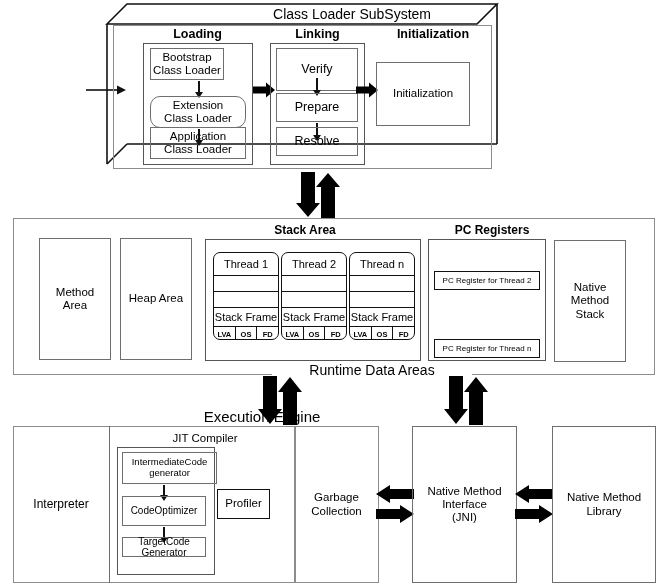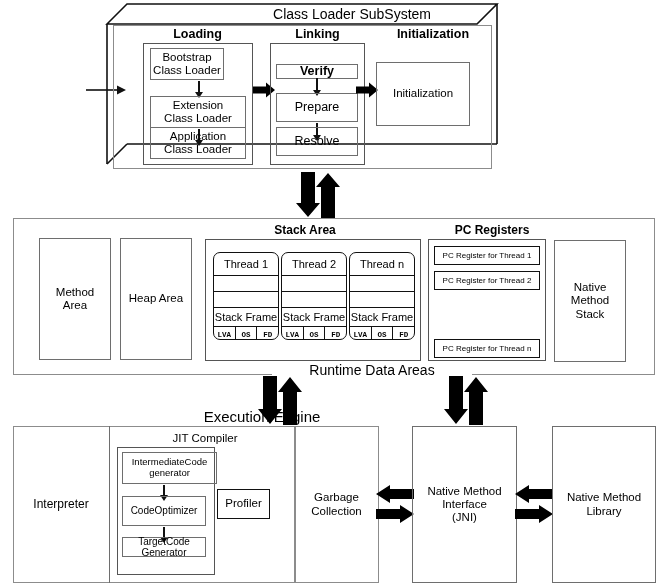--- a/index.html
+++ b/index.html
@@ -50,21 +50,21 @@
     height:22px;border-bottom:1.5px solid #111;
     display:flex;align-items:center;justify-content:center;
     font-size:11px;
   }
   .trow{height:15px;border-bottom:1.5px solid #111;}
   .tsf{
     height:18px;border-bottom:1.5px solid #111;
     display:flex;align-items:center;justify-content:center;
     font-size:11px;
   }
-  .tcells{height:15px;display:flex;font-family:Liberation Mono, monospace;}
+  .tcells{height:15px;display:flex;}
   .tcells > div{
     flex:1;display:flex;align-items:center;justify-content:center;
     font-size:7.5px;font-weight:bold;border-right:1.5px solid #111;
   }
   .tcells > div:last-child{border-right:none;}
   
   .pcreg{
     position:absolute;box-sizing:border-box;
     border:1.5px solid #111;background:transparent;
     display:flex;align-items:center;justify-content:center;
@@ -106,38 +106,38 @@
   <div class="container" style="left:113px;top:25px;width:379px;height:144px;"></div>
 
   <div class="plainlabel" style="left:145px;top:27px;width:105px;font-size:12.5px;font-weight:bold;">Loading</div>
   <div class="container2" style="left:143px;top:43px;width:110px;height:122px;"></div>
   <div class="box grayish" style="left:150px;top:48px;width:74px;height:32px;font-size:11.5px;white-space:pre;">Bootstrap
 Class Loader</div>
   <div class="thinarrow" style="left:194px;top:81px;width:10px;height:17px;">
     <div class="stem"></div>
       <div class="head"></div>
   </div>
-  <div class="box grayish" style="left:150px;top:96px;width:96px;height:32px;font-size:11.5px;white-space:pre;">Extension
+  <div class="box grayish" style="left:150px;top:96px;width:96px;height:32px;font-size:11.5px;white-space:pre;border-radius:10px;">Extension
 Class Loader</div>
   <div class="thinarrow" style="left:194px;top:129px;width:10px;height:17px;">
     <div class="stem"></div>
       <div class="head"></div>
   </div>
   <div class="box grayish" style="left:150px;top:127px;width:96px;height:32px;font-size:11.5px;white-space:pre;">Application
 Class Loader</div>
 
   <div class="barrow" style="left:253px;top:82px;width:22px;height:16px;">
     <svg width="22" height="16" viewBox="0 0 22 16">
       <polygon points="0,4.5 13,4.5 13,0.5 22,8 13,15.5 13,11.5 0,11.5" fill="#000"></polygon>
     </svg>
   </div>
 
   <div class="plainlabel" style="left:270px;top:27px;width:95px;font-size:12.5px;font-weight:bold;">Linking</div>
   <div class="container2" style="left:270px;top:43px;width:95px;height:122px;"></div>
-  <div class="box grayish" style="left:276px;top:64px;width:82px;height:15px;font-size:12.5px;font-weight:bold;">Verify</div>
+  <div class="box grayish" style="left:276px;top:48px;width:82px;height:43px;font-size:12.5px;">Verify</div>
   <div class="thinarrow" style="left:312px;top:78px;width:10px;height:18px;">
     <div class="stem"></div>
       <div class="head"></div>
   </div>
   <div class="box grayish" style="left:276px;top:93px;width:82px;height:29px;font-size:12.5px;">Prepare</div>
   <div class="thinarrow" style="left:312px;top:123px;width:10px;height:18px;">
     <div class="stem"></div>
       <div class="head"></div>
   </div>
   <div class="box grayish" style="left:276px;top:127px;width:82px;height:29px;font-size:12.5px;">Resolve</div>
@@ -199,21 +199,20 @@
     <div class="tsf">Stack Frame</div>
     <div class="tcells">
       <div>LVA</div>
       <div>OS</div>
       <div>FD</div>
     </div>
   </div>
 
   <div class="plainlabel" style="left:432px;top:224px;width:120px;font-size:12px;font-weight:bold;">PC Registers</div>
   <div class="container2" style="left:428px;top:239px;width:118px;height:122px;"></div>
-  <div class="pcreg" style="left:434px;top:246px;width:106px;height:19px;">PC Register for Thread 1</div>
   <div class="pcreg" style="left:434px;top:271px;width:106px;height:19px;">PC Register for Thread 2</div>
   <div class="pcreg" style="left:434px;top:339px;width:106px;height:19px;">PC Register for Thread n</div>
 
   <div class="box grayish" style="left:554px;top:240px;width:72px;height:122px;font-size:11.5px;white-space:pre;">Native
 Method
 Stack</div>
 
   <div class="barrow" style="left:258px;top:376px;width:44px;height:49px;">
     <svg width="44" height="49" viewBox="0 0 44 49">
       <polygon points="5,0 19,0 19,33 24,33 12,48 0,33 5,33" fill="#000"></polygon>

